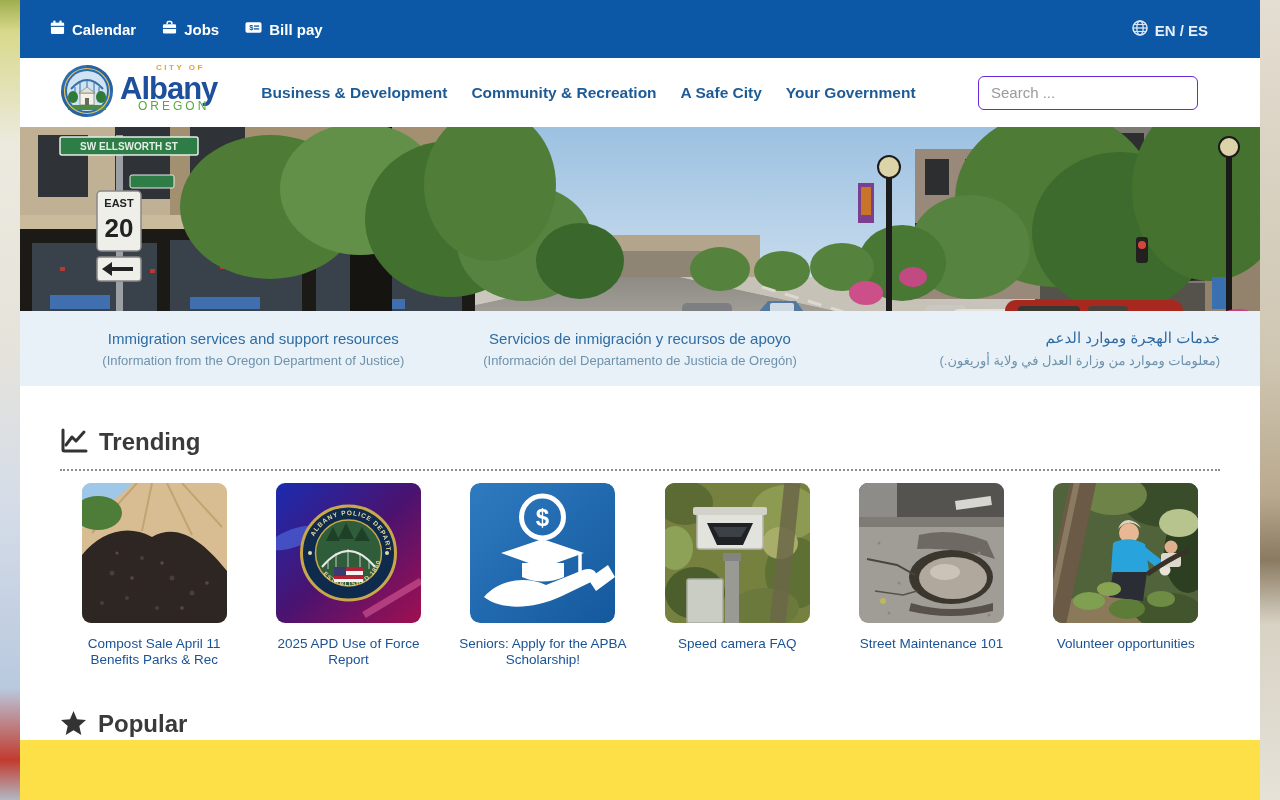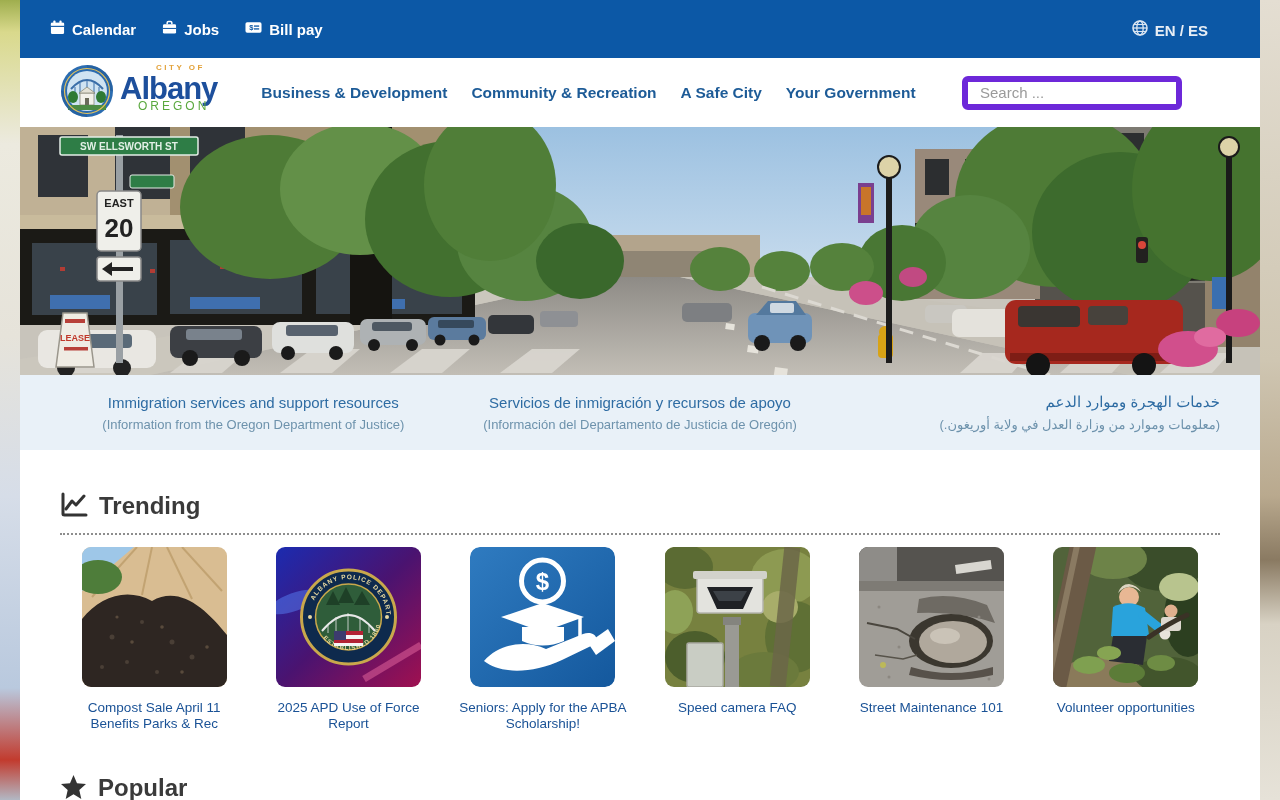--- a/index.html
+++ b/index.html
@@ -11,34 +11,34 @@
   .container { position:relative; z-index:1; width:1240px; margin:0 auto; background:#fde047; height:800px; }
 
   
   .topbar { height:58px; background:#0c58a6; display:flex; align-items:center; padding:0 30px; }
   .topbar a { color:#fff; text-decoration:none; font-weight:bold; font-size:15px; display:flex; align-items:center; gap:7px; margin-right:26px; }
   .topbar .spacer { flex:1; }
   .lang { color:#e8eef5; font-weight:bold; font-size:15px; display:flex; align-items:flex-end; gap:7px; margin-right:22px; cursor:pointer; }
   .ticon { display:inline-block; }
 
   
-  .header { height:69px; display:flex; align-items:center; padding:0 26px 0 40px; background:#fff; }
+  .header { height:69px; display:flex; align-items:center; padding:0 10px 0 40px; background:#fff; }
   .logo { display:flex; align-items:center; gap:6px; cursor:pointer; }
   .logo-text { position:relative; line-height:1; }
   .logo-cityof { position:absolute; top:-9px; left:36px; font-size:8px; font-weight:bold; letter-spacing:2.5px; color:#e3a23a; }
   .logo-name { font-size:31px; font-weight:bold; color:#1d4f9c; letter-spacing:-1px; }
   .logo-state { font-size:12px; letter-spacing:3px; color:#5aa83e; text-align:right; margin-top:-4px; padding-right:8px; }
   .nav { display:flex; gap:24px; margin-left:44px; }
   .nav a { color:#1d5b97; font-weight:bold; font-size:15.5px; text-decoration:none; white-space:nowrap; }
   .search-wrap { margin-left:auto; margin-right:52px; }
-  .search-wrap input { width:220px; height:34px; border:6px solid #6d28d9; border-radius:6px; padding:0 12px; font-size:15px; color:#444; outline:none; }
+  .search-wrap input { width:220px; height:34px; border:1px solid #6d28d9; border-radius:6px; padding:0 12px; font-size:15px; color:#444; outline:none; }
   .search-wrap input::placeholder { color:#9a9a9a; }
 
   
-  .hero { height:248px; overflow:hidden; line-height:0; }
+  .hero { height:184px; overflow:hidden; line-height:0; }
 
   
   .banner { height:75px; background:#e9f1f8; display:flex; align-items:center; padding:0 40px; }
   .banner-col { flex:1; text-align:center; }
   .banner-col.ar { text-align:right; }
   .banner-title { display:block; color:#2e6ca3; font-size:15px; text-decoration:none; margin-bottom:6px; }
   .banner-sub { color:#6d92ac; font-size:13px; }
 
   
   .main { padding:0 40px; background:#fff; }

